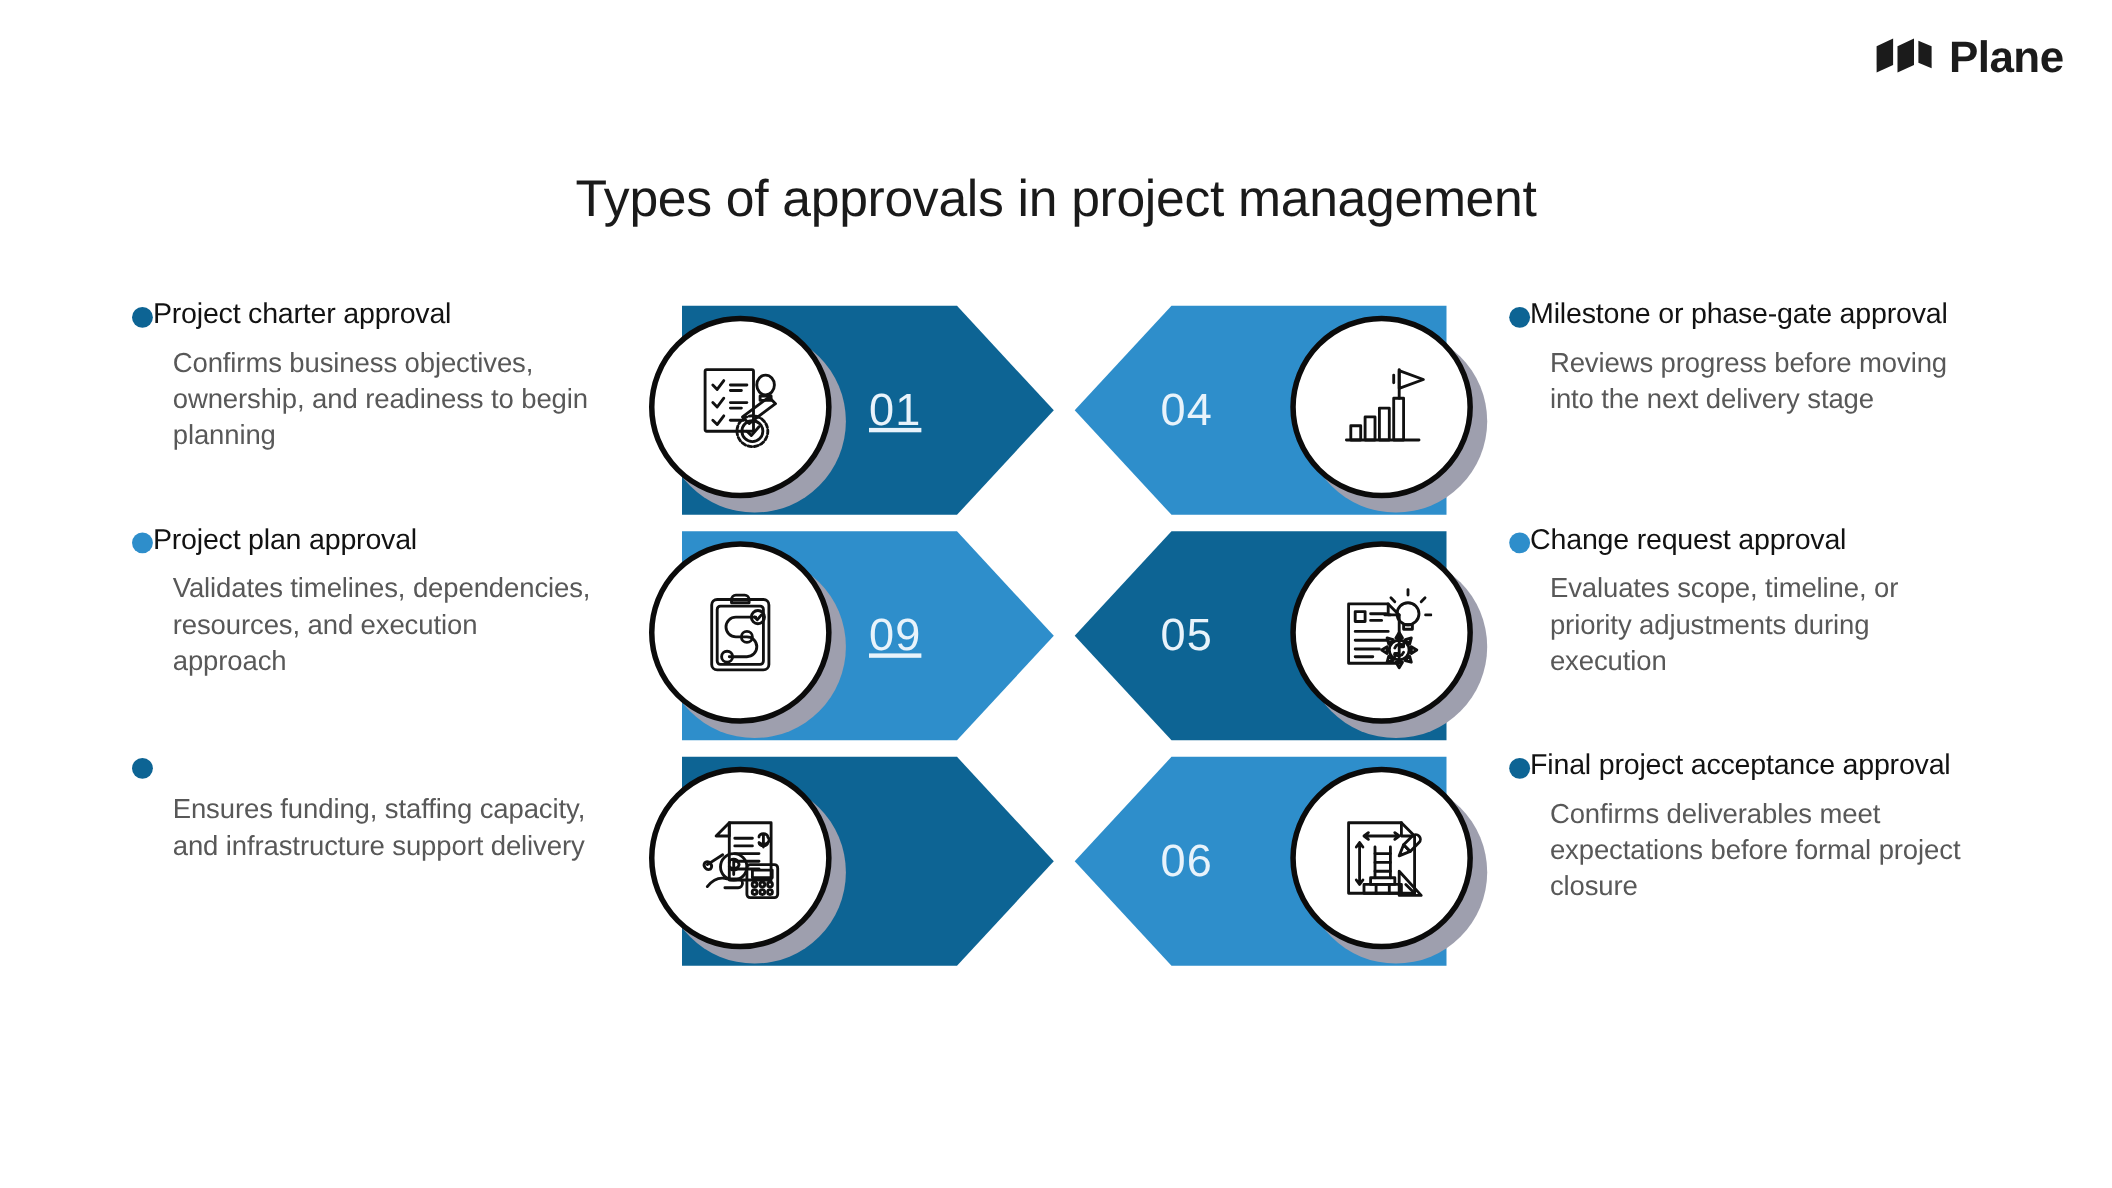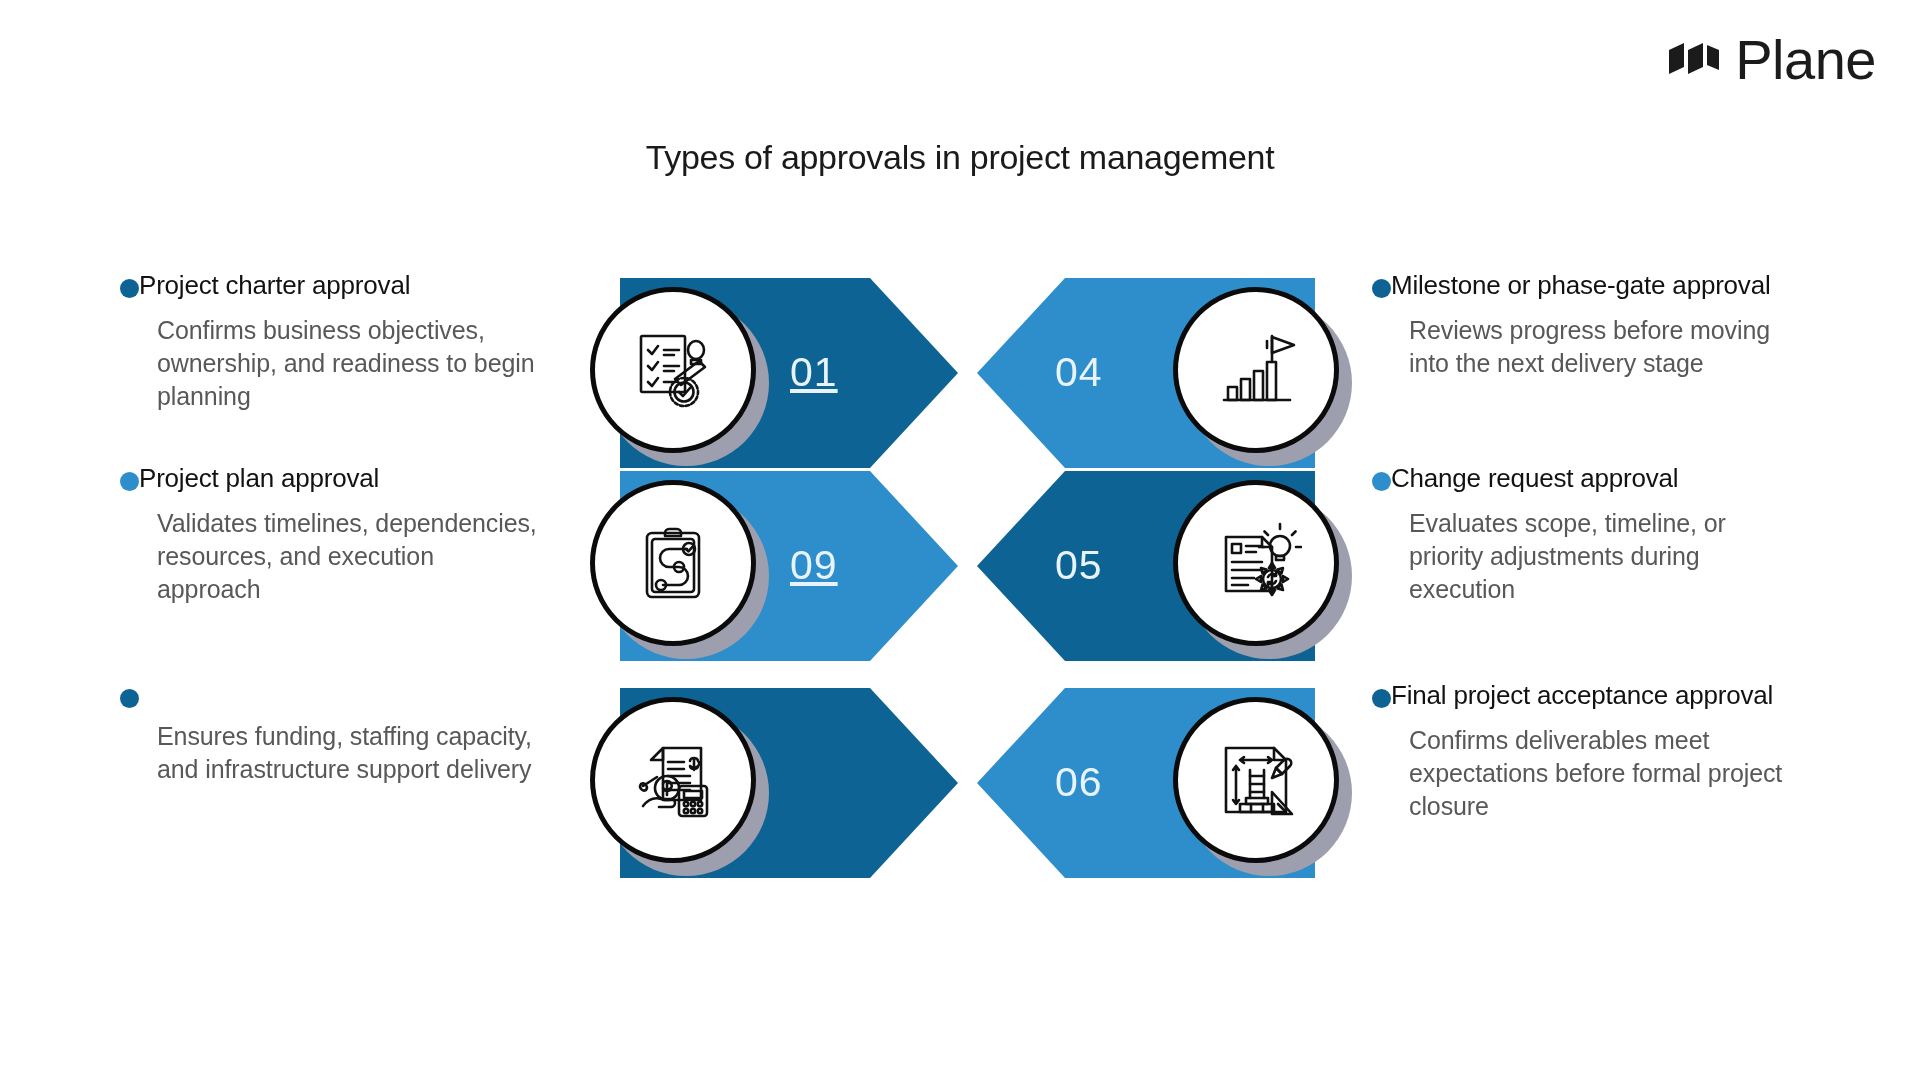--- a/index.html
+++ b/index.html
@@ -19,36 +19,36 @@
   .brand {
     position: absolute;
     top: 32px;
     right: 44px;
     display: flex;
     align-items: center;
     gap: 12px;
   }
   .brand-mark { display: block; }
   .brand-name {
-    font-size: 56px;
-    font-weight: 400;
+    font-size: 40px;
+    font-weight: 700;
     color: #1b1b1b;
     letter-spacing: -0.5px;
     line-height: 1;
     text-align: center;
   }
 
   
   .page-title {
     position: absolute;
-    top: 138px;
+    top: 152px;
     left: 0;
     width: 1920px;
     text-align: center;
-    font-size: 34px;
+    font-size: 47px;
     font-weight: 400;
     color: #1a1a1a;
     letter-spacing: -0.3px;
   }
 
   
   .stage {
     position: absolute;
     top: 270px;
     left: 0;
@@ -56,21 +56,21 @@
     height: 700px;
   }
 
   .row {
     position: absolute;
     left: 0;
     width: 1920px;
     height: 205px;
   }
   .row-1 { top: 0px; }
-  .row-2 { top: 193px; }
+  .row-2 { top: 205px; }
   .row-3 { top: 410px; }
 
   
   .textblock {
     position: absolute;
     width: 420px;
   }
   .textblock.left  { left: 120px; }
   .textblock.right { left: 1372px; }
 

